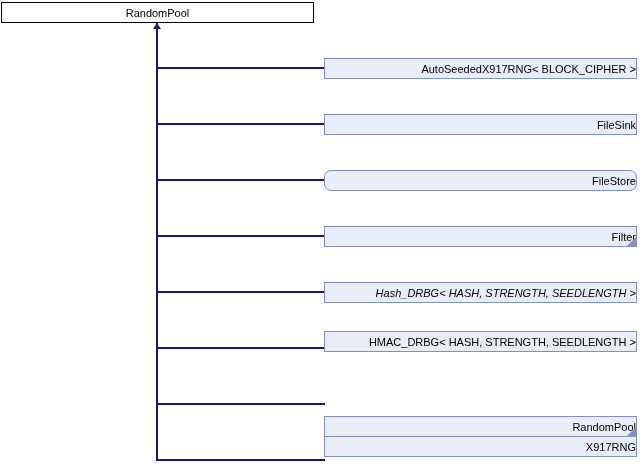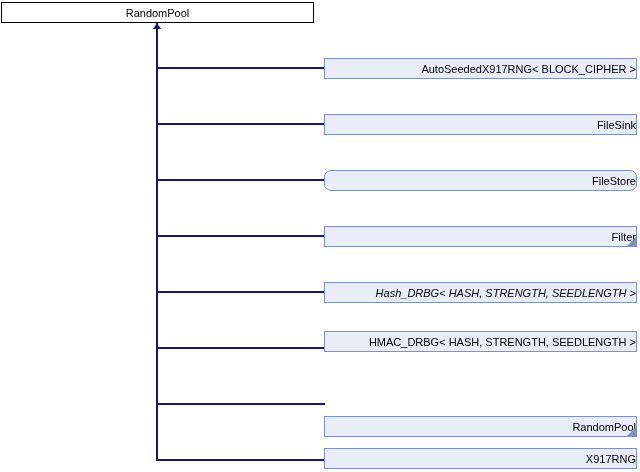--- a/index.html
+++ b/index.html
@@ -132,18 +132,18 @@
 
   </div>
 
   <div class="branch" style="top: 403px;"></div>
   <div class="node" style="top: 416px;">
     <span class="label">RandomPool</span>
     <span class="more-marker"></span>
   </div>
 
   <div class="branch" style="top: 459px;"></div>
-  <div class="node" style="top: 448px;">
+  <div class="node" style="top: 436px;">
     <span class="label">X917RNG</span>
 
   </div>
 </div>
 </div>
 
 </body></html>

